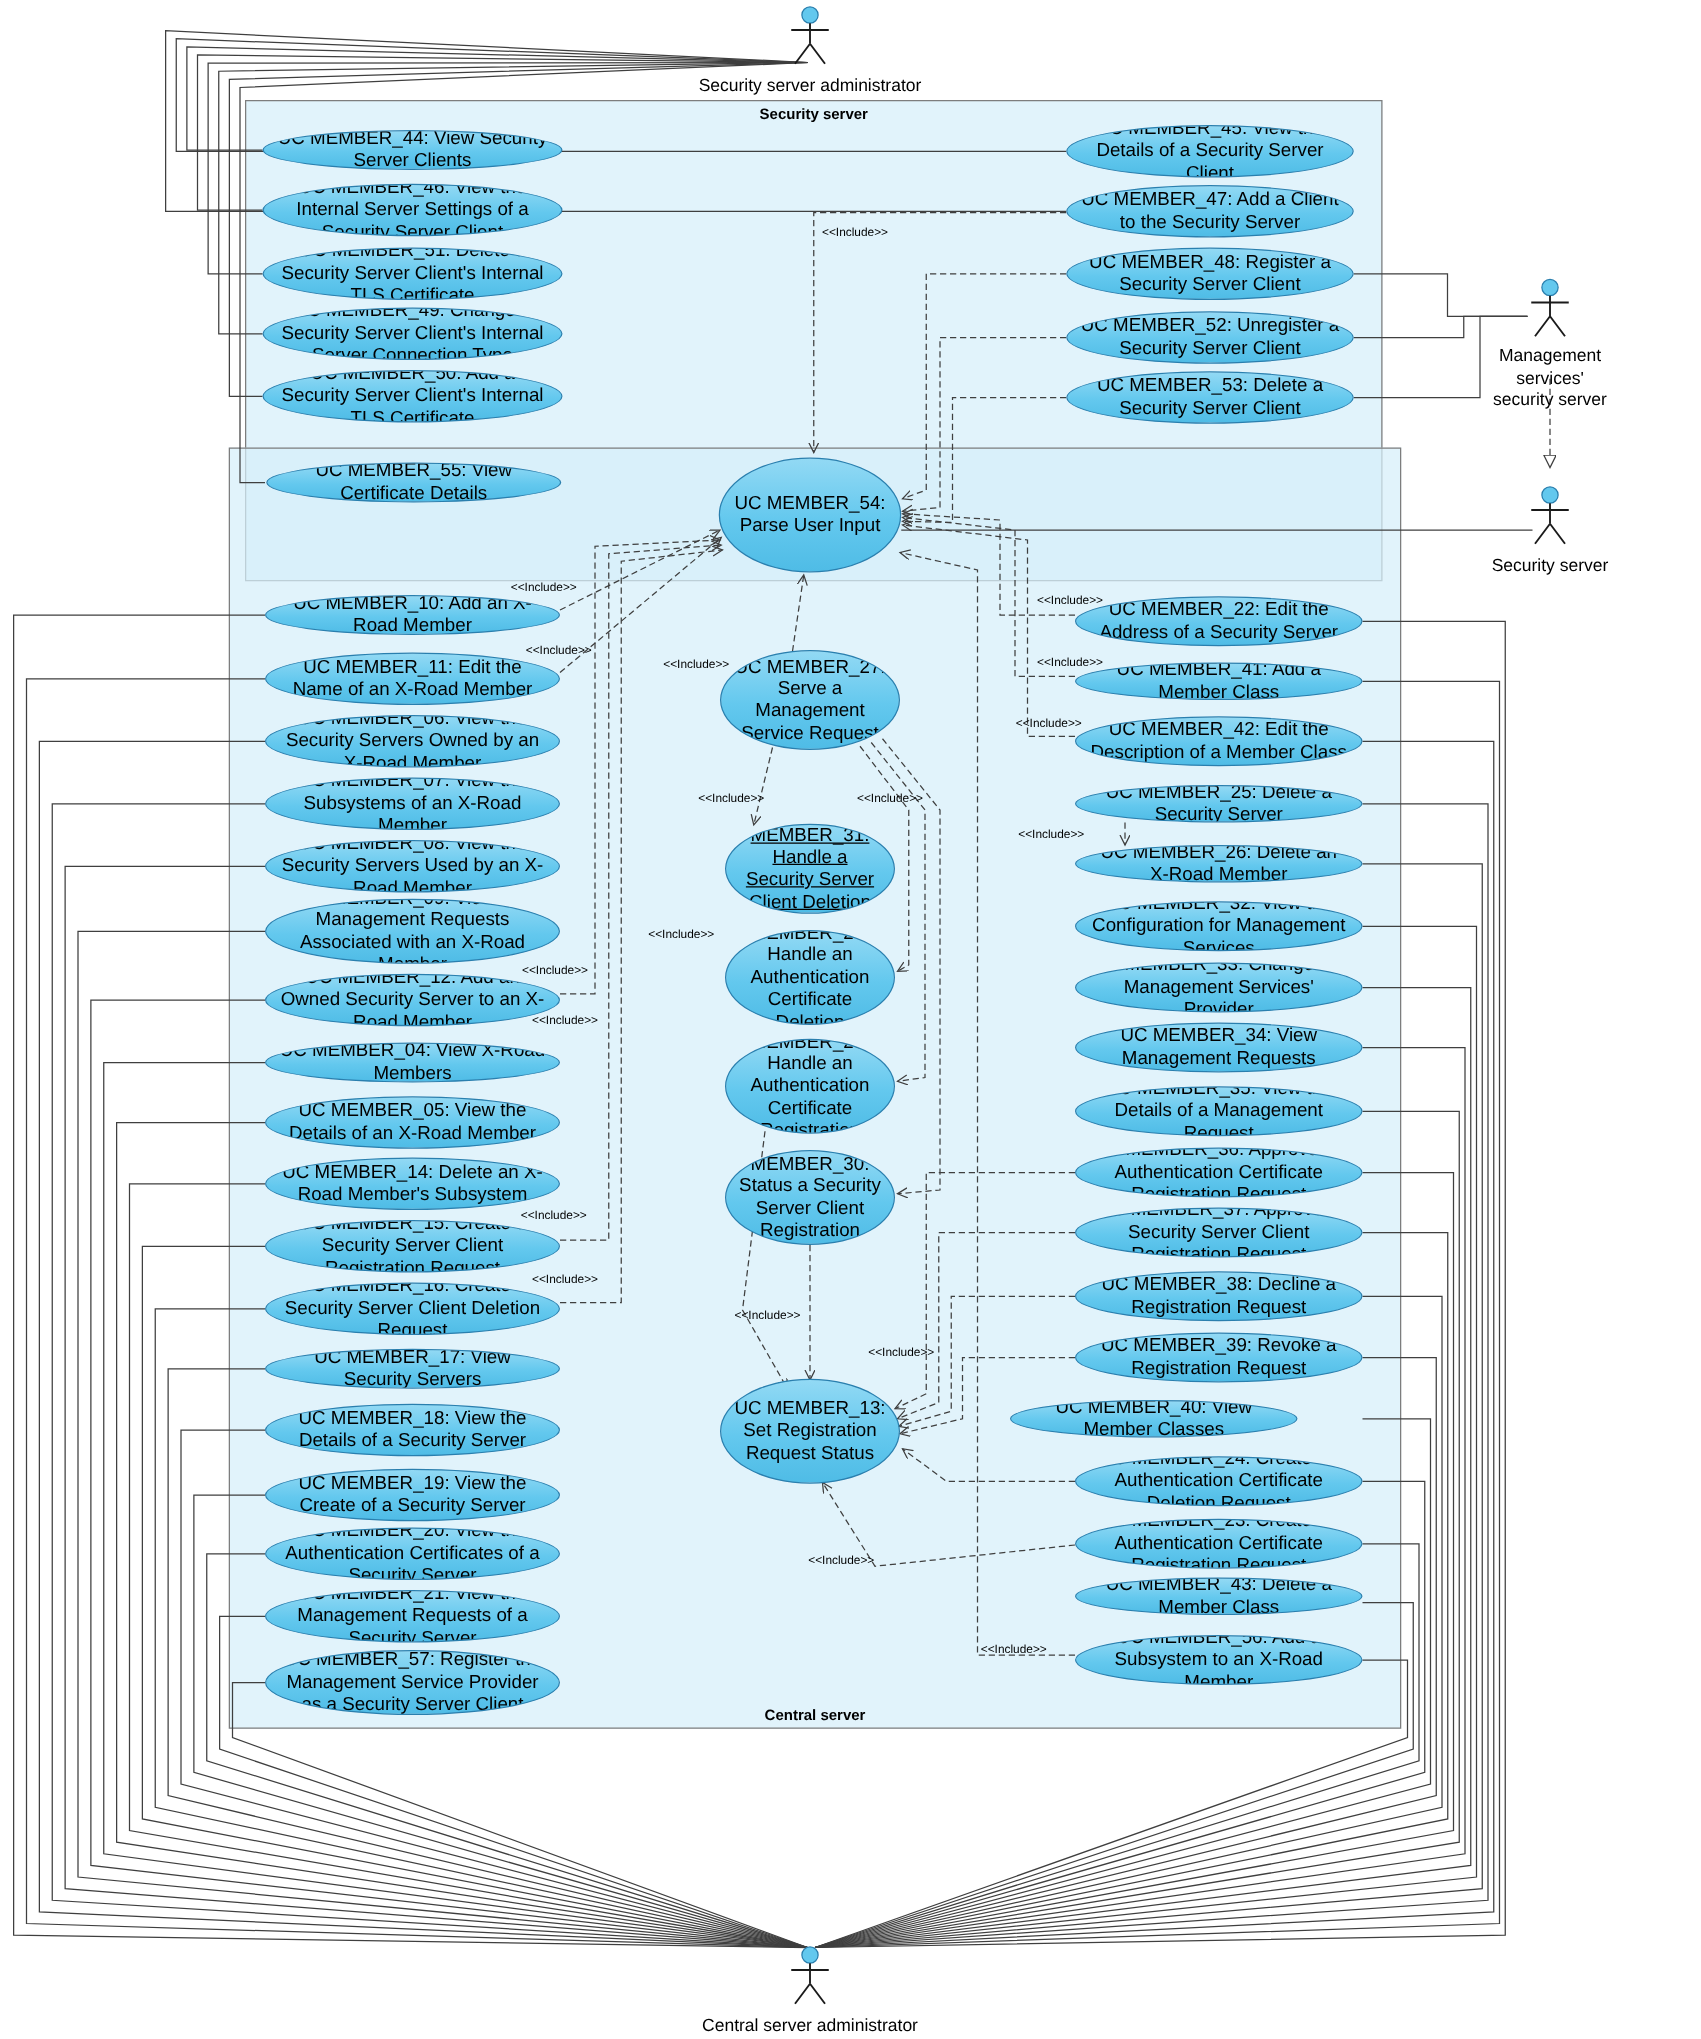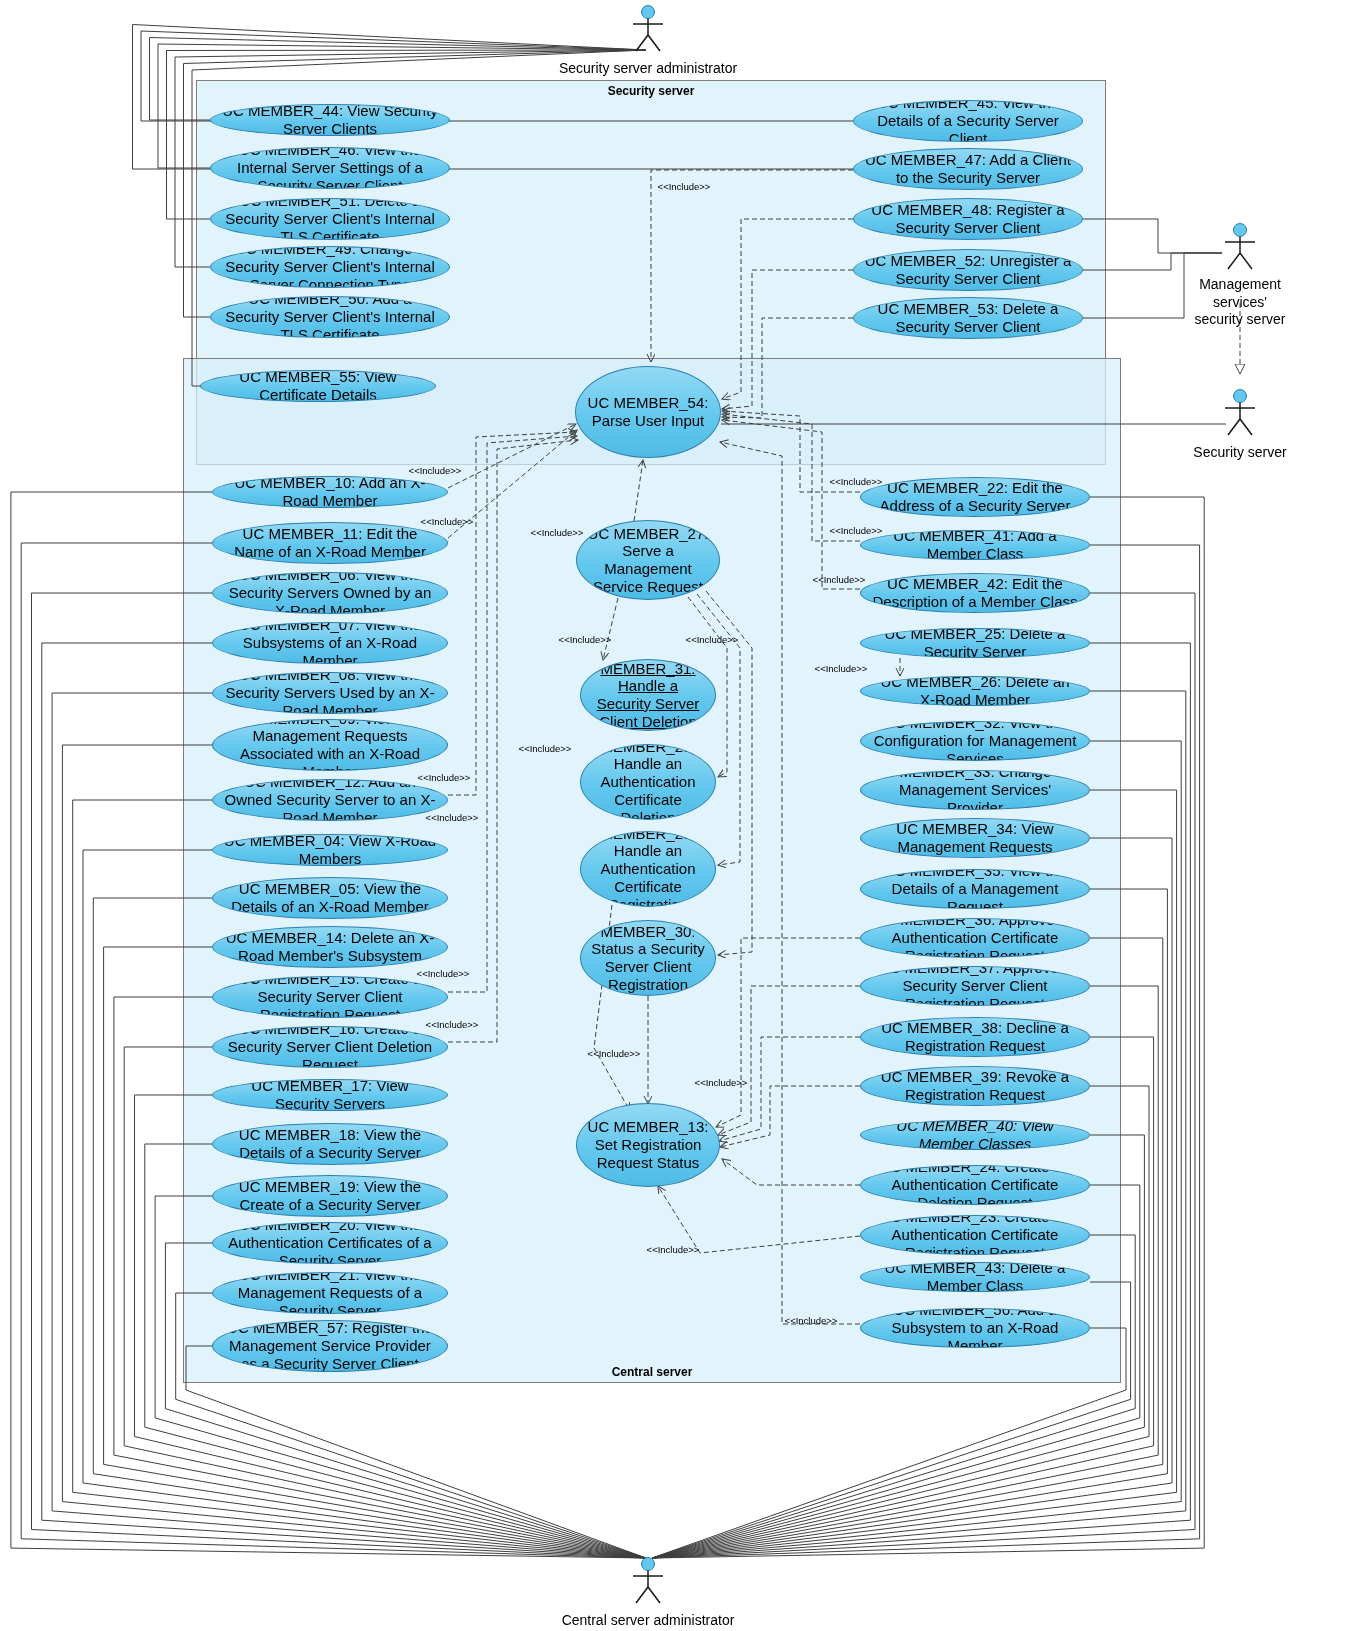--- a/index.html
+++ b/index.html
@@ -134,21 +134,21 @@
     <div class="usecase" style="left: 210px; top: 104px; width: 240px; height: 32px;">UC MEMBER_44: View Security Server Clients</div>
     <div class="usecase" style="left: 210px; top: 147px; width: 240px; height: 42px;">UC MEMBER_46: View the Internal Server Settings of a Security Server Client</div>
     <div class="usecase" style="left: 210px; top: 198px; width: 240px; height: 42px;">UC MEMBER_51: Delete a Security Server Client's Internal TLS Certificate</div>
     <div class="usecase" style="left: 210px; top: 246px; width: 240px; height: 42px;">UC MEMBER_49: Change a Security Server Client's Internal Server Connection Type</div>
     <div class="usecase" style="left: 210px; top: 296px; width: 240px; height: 42px;">UC MEMBER_50: Add a Security Server Client's Internal TLS Certificate</div>
     <div class="usecase" style="left: 853px; top: 100px; width: 230px; height: 42px;">UC MEMBER_45: View the Details of a Security Server Client</div>
     <div class="usecase" style="left: 853px; top: 148px; width: 230px; height: 42px;">UC MEMBER_47: Add a Client to the Security Server</div>
     <div class="usecase" style="left: 853px; top: 198px; width: 230px; height: 42px;">UC MEMBER_48: Register a Security Server Client</div>
     <div class="usecase" style="left: 853px; top: 249px; width: 230px; height: 42px;">UC MEMBER_52: Unregister a Security Server Client</div>
     <div class="usecase" style="left: 853px; top: 297px; width: 230px; height: 42px;">UC MEMBER_53: Delete a Security Server Client</div>
-    <div class="usecase" style="left: 200px; top: 370px; width: 236px; height: 32px;">UC MEMBER_55: View Certificate Details</div>
+    <div class="usecase" style="left: 213px; top: 370px; width: 236px; height: 32px;">UC MEMBER_55: View Certificate Details</div>
     <div class="usecase" style="left: 575px; top: 366px; width: 146px; height: 92px;">UC MEMBER_54: Parse User Input</div>
     <div class="usecase" style="left: 212px; top: 476px; width: 236px; height: 32px;">UC MEMBER_10: Add an X-Road Member</div>
     <div class="usecase" style="left: 212px; top: 522px; width: 236px; height: 42px;">UC MEMBER_11: Edit the Name of an X-Road Member</div>
     <div class="usecase" style="left: 212px; top: 572px; width: 236px; height: 42px;">UC MEMBER_06: View the Security Servers Owned by an X-Road Member</div>
     <div class="usecase" style="left: 212px; top: 622px; width: 236px; height: 42px;">UC MEMBER_07: View the Subsystems of an X-Road Member</div>
     <div class="usecase" style="left: 212px; top: 672px; width: 236px; height: 42px;">UC MEMBER_08: View the Security Servers Used by an X-Road Member</div>
     <div class="usecase" style="left: 212px; top: 719px; width: 236px; height: 52px;">UC MEMBER_09: View the Management Requests Associated with an X-Road Member</div>
     <div class="usecase" style="left: 212px; top: 779px; width: 236px; height: 42px;">UC MEMBER_12: Add an Owned Security Server to an X-Road Member</div>
     <div class="usecase" style="left: 212px; top: 834px; width: 236px; height: 32px;">UC MEMBER_04: View X-Road Members</div>
     <div class="usecase" style="left: 212px; top: 877px; width: 236px; height: 42px;">UC MEMBER_05: View the Details of an X-Road Member</div>
@@ -173,21 +173,21 @@
     <div class="usecase" style="left: 860px; top: 628px; width: 230px; height: 30px;">UC MEMBER_25: Delete a Security Server</div>
     <div class="usecase" style="left: 860px; top: 676px; width: 230px; height: 30px;">UC MEMBER_26: Delete an X-Road Member</div>
     <div class="usecase" style="left: 860px; top: 721px; width: 230px; height: 40px;">UC MEMBER_32: View the Configuration for Management Services</div>
     <div class="usecase" style="left: 860px; top: 770px; width: 230px; height: 40px;">UC MEMBER_33: Change the Management Services' Provider</div>
     <div class="usecase" style="left: 860px; top: 818px; width: 230px; height: 40px;">UC MEMBER_34: View Management Requests</div>
     <div class="usecase" style="left: 860px; top: 869px; width: 230px; height: 40px;">UC MEMBER_35: View the Details of a Management Request</div>
     <div class="usecase" style="left: 860px; top: 918px; width: 230px; height: 40px;">UC MEMBER_36: Approve an Authentication Certificate Registration Request</div>
     <div class="usecase" style="left: 860px; top: 966px; width: 230px; height: 40px;">UC MEMBER_37: Approve a Security Server Client Registration Request</div>
     <div class="usecase" style="left: 860px; top: 1017px; width: 230px; height: 40px;">UC MEMBER_38: Decline a Registration Request</div>
     <div class="usecase" style="left: 860px; top: 1066px; width: 230px; height: 40px;">UC MEMBER_39: Revoke a Registration Request</div>
-    <div class="usecase" style="left: 860px; top: 1120px; width: 230px; height: 30px; font-style: italic;">UC MEMBER_40: View Member Classes</div>
+    <div class="usecase" style="left: 808px; top: 1120px; width: 230px; height: 30px;">UC MEMBER_40: View Member Classes</div>
     <div class="usecase" style="left: 860px; top: 1165px; width: 230px; height: 40px;">UC MEMBER_24: Create an Authentication Certificate Deletion Request</div>
     <div class="usecase" style="left: 860px; top: 1215px; width: 230px; height: 40px;">UC MEMBER_23: Create an Authentication Certificate Registration Request</div>
     <div class="usecase" style="left: 860px; top: 1262px; width: 230px; height: 30px;">UC MEMBER_43: Delete a Member Class</div>
     <div class="usecase" style="left: 860px; top: 1308px; width: 230px; height: 40px;">UC MEMBER_56: Add a Subsystem to an X-Road Member</div>
     <div class="actor" style="left: 630px; top: 4px;"><svg width="36" height="50" viewBox="0 0 36 50">
         <circle cx="18" cy="8" r="6.5" class="actor-head"></circle>
         <line x1="18" y1="14.5" x2="18" y2="31"></line>
         <line x1="3" y1="20" x2="33" y2="20"></line>
         <line x1="18" y1="31" x2="6" y2="47"></line>
         <line x1="18" y1="31" x2="30" y2="47"></line>

